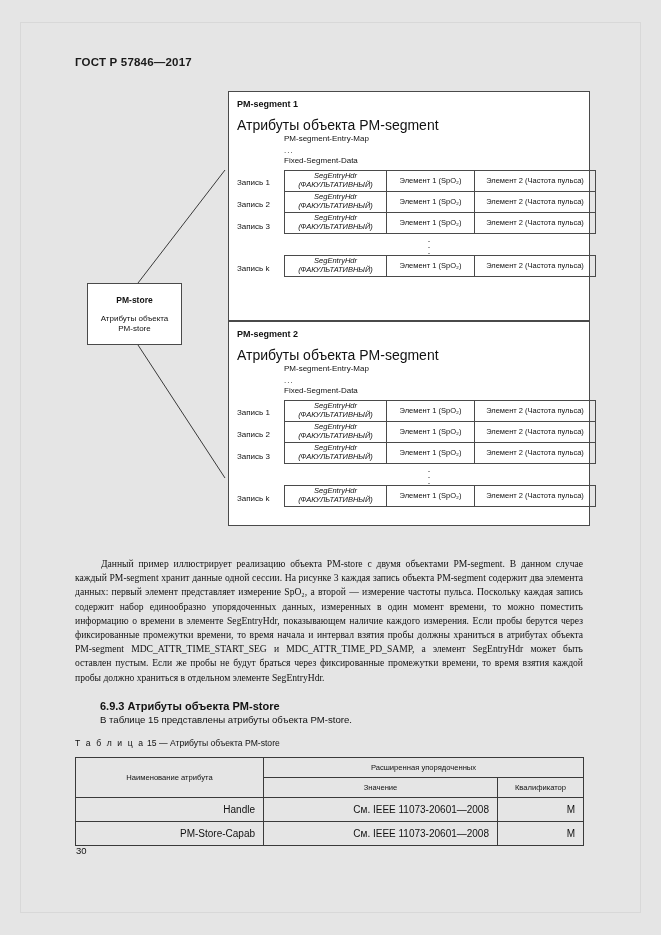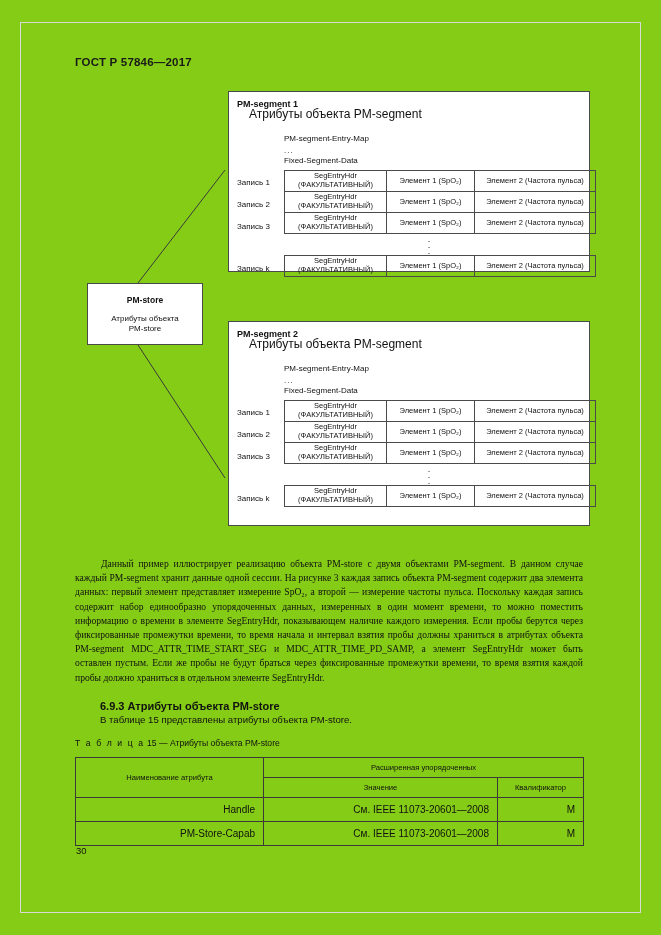--- a/index.html
+++ b/index.html
@@ -7,21 +7,21 @@
     padding: 0;
     background: #7a7a7a;
   }
   body {
     font-family: "Liberation Sans", sans-serif;
   }
   .page {
     position: relative;
     width: 661px;
     height: 935px;
-    background: #84cc16;
+    background: #e5e5e5;
     overflow: hidden;
     box-sizing: border-box;
   }
   .page-inner {
     position: absolute;
     left: 20px;
     top: 22px;
     width: 621px;
     height: 891px;
     border: 1px solid #d8d8d8;
@@ -47,38 +47,37 @@
     width: 515px;
     height: 440px;
   }
 
   .seg-box {
     position: absolute;
     border: 1px solid #4a4a4a;
     background: #fff;
     box-sizing: border-box;
   }
-  #seg1 { left: 153px; top: 3px;   width: 362px; height: 181px; }
+  #seg1 { left: 153px; top: 3px;   width: 362px; height: 230px; }
   #seg2 { left: 153px; top: 233px; width: 362px; height: 205px; }
 
   .seg-title {
     position: absolute;
     left: 8px;
     top: 7px;
     font-size: 9px;
     font-weight: bold;
     color: #111;
   }
   .seg-attr {
     position: absolute;
     left: 8px;
-    top: 15px;
-    font-size: 12px;
-    color: #111;
-    margin-left: 12px;
+    top: 25px;
+    font-size: 14px;
+    color: #111;
   }
   .seg-entrymap {
     position: absolute;
     left: 55px;
     top: 42px;
     font-size: 8px;
     color: #111;
   }
   .seg-dots {
     position: absolute;
@@ -116,40 +115,40 @@
     box-sizing: border-box;
     display: flex;
     align-items: center;
     justify-content: center;
     text-align: center;
     font-size: 7.5px;
     line-height: 1.15;
     color: #111;
     padding: 0 2px;
   }
-  .rec-cell:first-child { margin-left: 0; }
+  .rec-cell:first-child { margin-left: 0; font-style: italic; }
   .c-hdr  { width: 103px; }
   .c-el1  { width: 89px; }
   .c-el2  { width: 122px; }
 
   .vdots {
     position: absolute;
     font-size: 11px;
     line-height: 6px;
     color: #111;
     text-align: center;
     letter-spacing: 0;
   }
   .vdots span { display: block; font-size: 9px; }
 
   .store-box {
     position: absolute;
     left: 12px;
     top: 195px;
-    width: 116px;
+    width: 95px;
     height: 62px;
     border: 1px solid #4a4a4a;
     background: #fff;
     box-sizing: border-box;
     text-align: center;
   }
   .store-title {
     margin-top: 11px;
     font-size: 8.5px;
     font-weight: bold;

